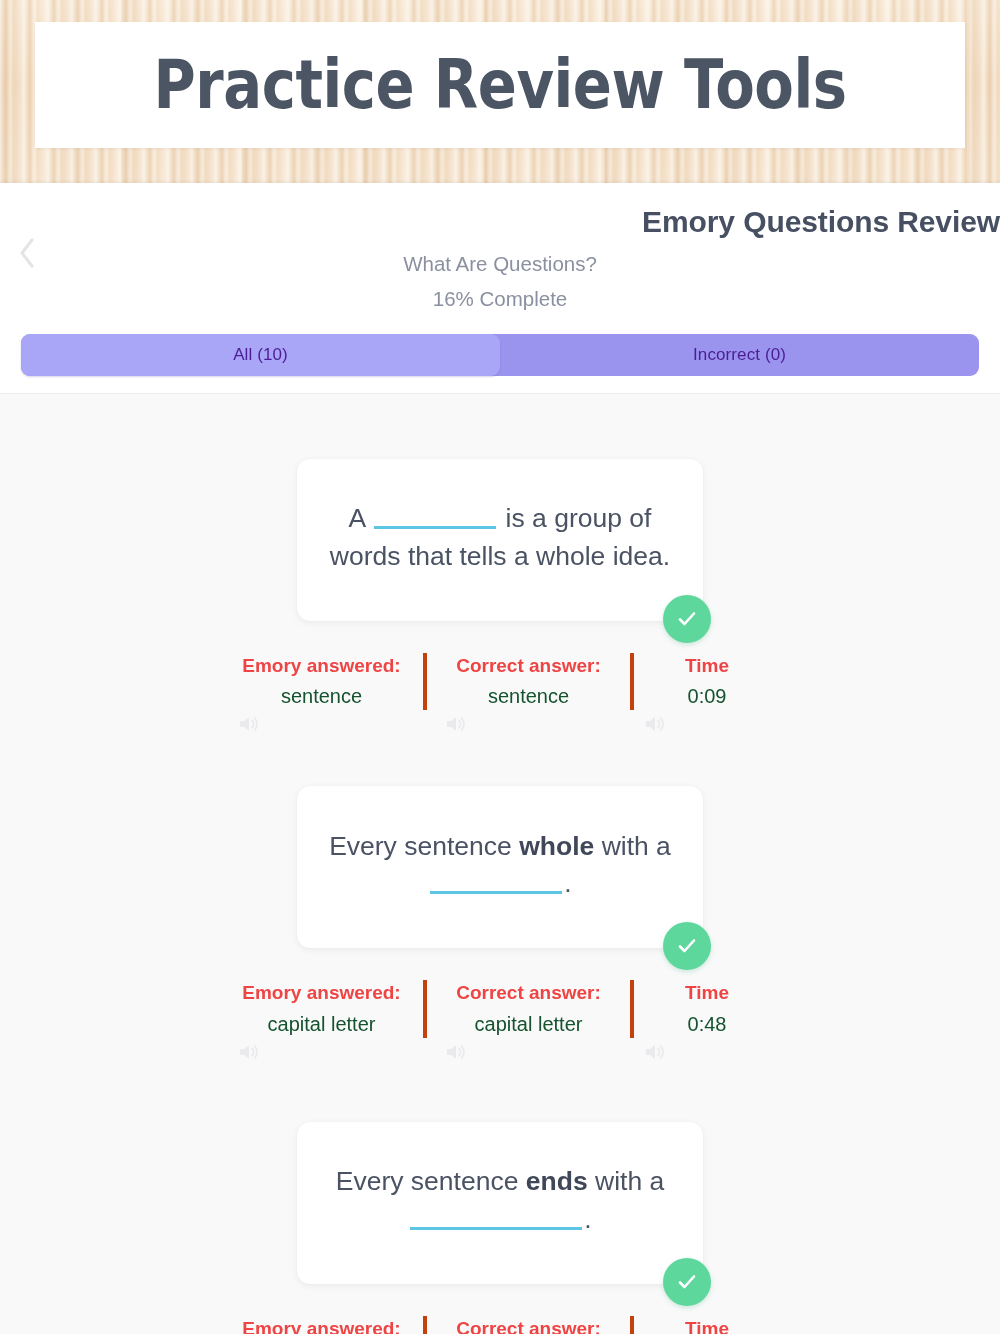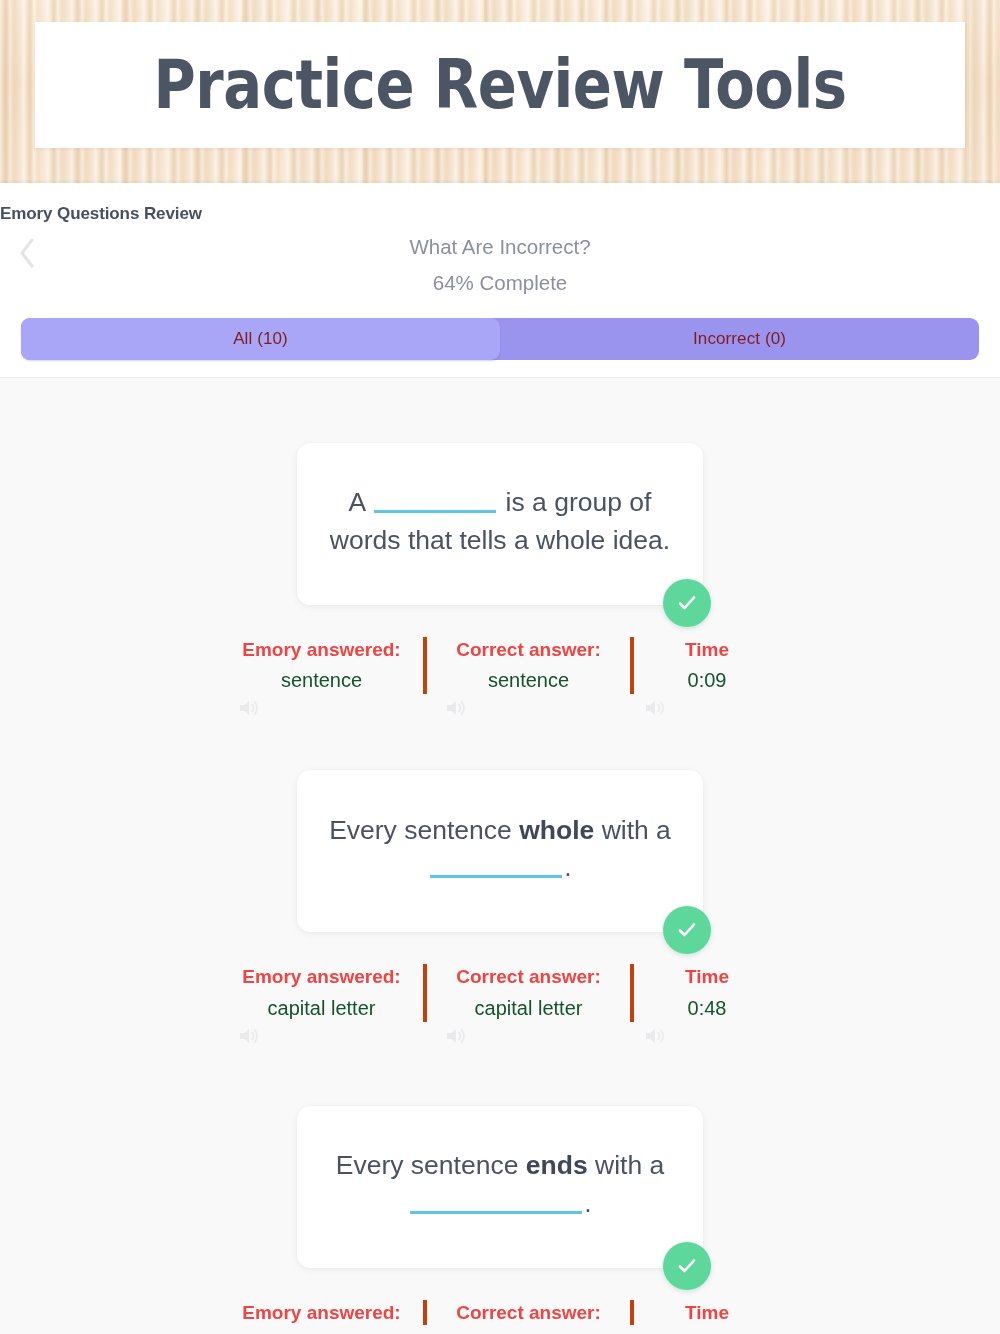--- a/index.html
+++ b/index.html
@@ -81,22 +81,22 @@
     position: absolute;
     left: 10px;
     top: 236px;
     width: 34px; height: 34px;
     display: flex; align-items: center; justify-content: center;
     cursor: pointer;
   }
   .back-chevron svg { display: block; }
 
   .review-title {
-    text-align: left;
-    font-size: 17px;
+    text-align: right;
+    font-size: 30px;
     font-weight: 700;
     color: #474f62;
     line-height: 1.25;
     letter-spacing: -0.1px;
   }
   .review-subtitle {
     text-align: center;
     font-size: 20.5px;
     font-weight: 400;
     color: #8b90a0;
@@ -124,21 +124,21 @@
     align-items: stretch;
     overflow: visible;
   }
   .seg-btn {
     flex: 1 1 50%;
     display: flex;
     align-items: center;
     justify-content: center;
     font-size: 17px;
     font-weight: 400;
-    color: #7f1d1d;
+    color: #4c1d95;
     border-radius: 9px;
     cursor: pointer;
     user-select: none;
     letter-spacing: 0.1px;
   }
   .seg-btn.active {
     background: #aaa6f7;
     box-shadow: 0 1px 2px rgba(86,78,170,0.25);
   }
 
@@ -255,23 +255,23 @@
   <div class="app-header">
     <div class="header-plate">
       <div class="header-title">Practice Review Tools</div>
     </div>
   </div>
 
   <div class="sub-header">
 
     <div class="review-title">Emory Questions Review</div>
 
-    <div class="review-subtitle">What Are Incorrect?</div>
-
-    <div class="review-progress">64% Complete</div>
+    <div class="review-subtitle">What Are Questions?</div>
+
+    <div class="review-progress">16% Complete</div>
 
     <div class="segmented">
       <div class="seg-btn active">All (10)</div>
       <div class="seg-btn">Incorrect (0)</div>
     </div>
   </div>
 
   <div class="back-chevron">
     <span>
       <svg width="20" height="32" viewBox="0 0 20 32" fill="none">

